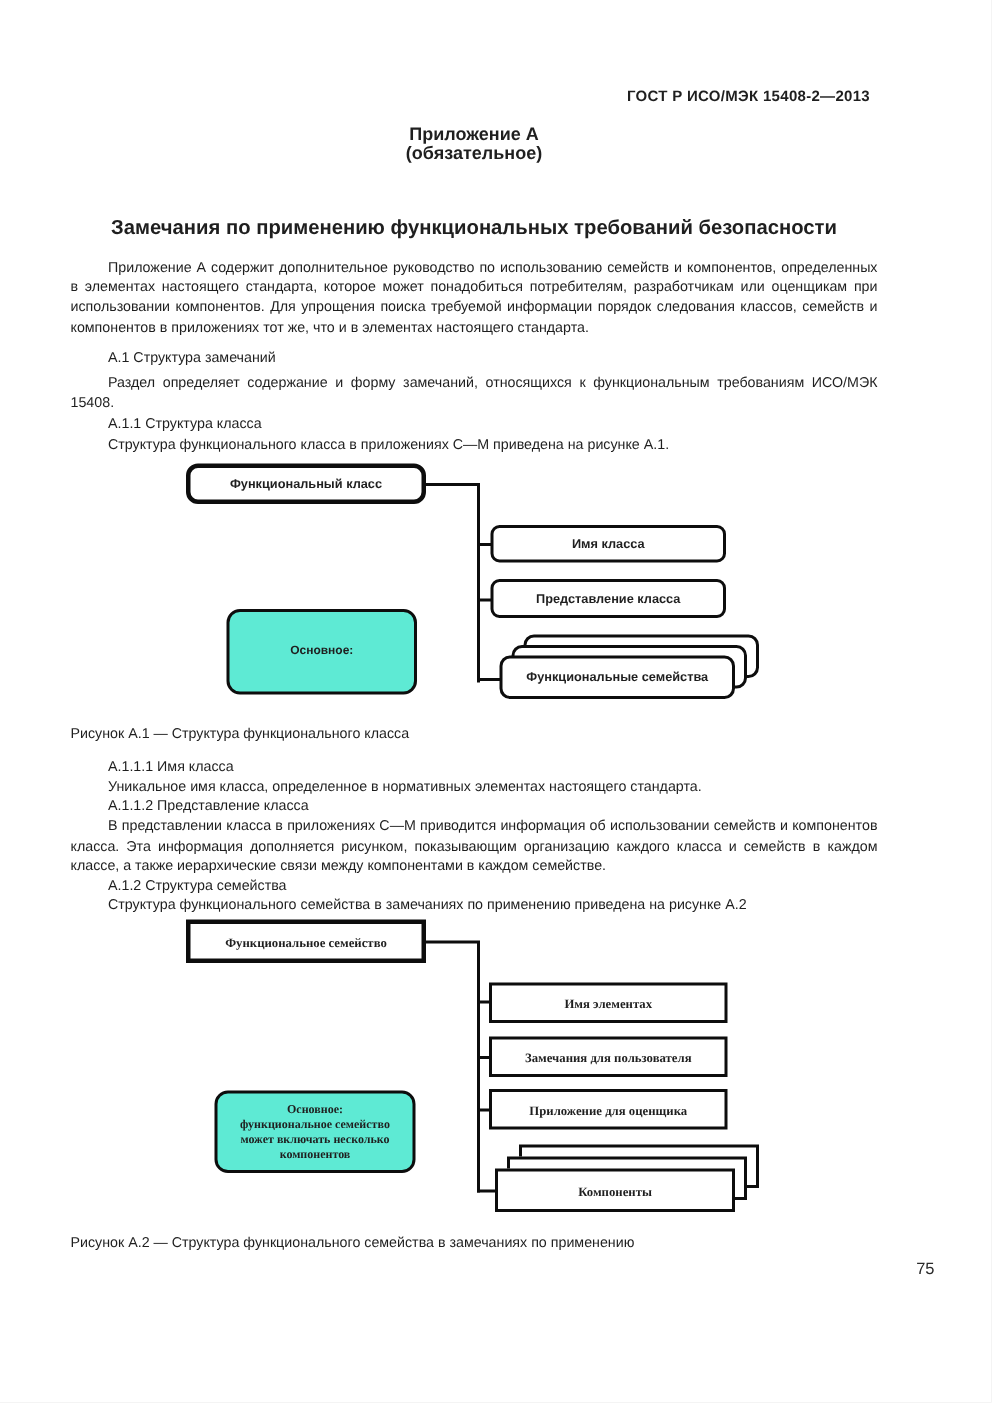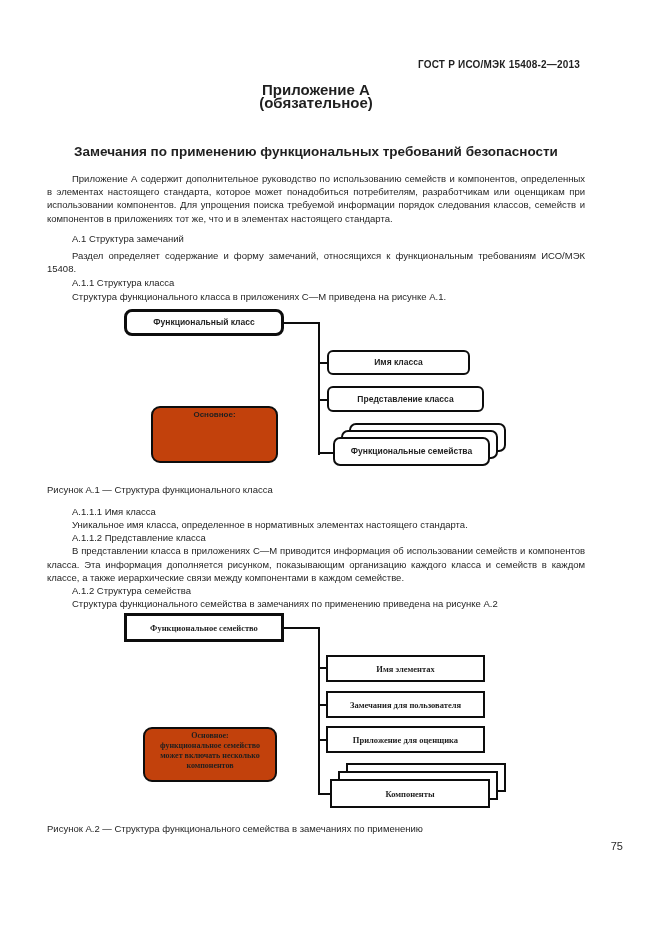--- a/index.html
+++ b/index.html
@@ -11,21 +11,21 @@
     font-family:"Liberation Sans", sans-serif;
     color:#1f1f1f;
     overflow:hidden;
   }
   .doc-header{
     position:absolute;top:59px;right:81px;
     font-size:10px;font-weight:bold;letter-spacing:.2px;
   }
   .annex{
     position:absolute;top:83px;left:47px;width:538px;
-    text-align:center;font-size:15px;font-weight:bold;line-height:13px;
+    text-align:center;font-size:12px;font-weight:bold;line-height:13px;
   }
   .doc-title{
     position:absolute;top:144px;left:47px;width:538px;
     text-align:center;font-size:13.5px;font-weight:bold;line-height:16px;
   }
   .content{
     position:absolute;top:172px;left:47px;width:538px;
     font-size:9.5px;line-height:13.2px;
   }
   .content p{margin:0;text-align:justify;text-indent:25px;}
@@ -44,23 +44,23 @@
   .fig2{height:205px;font-family:Liberation Serif, serif;}
   .dbox{
     position:absolute;background:#fff;
     display:flex;align-items:center;justify-content:center;
     font-size:8.5px;font-weight:bold;text-align:center;line-height:10px;
     border:2px solid #0d0d0d;box-sizing:border-box;
   }
   .rounded{border-radius:8px;}
   .thick{border-width:3px;}
   .notebox{
-    position:absolute;background:#c2410c;
+    position:absolute;background:#5eead4;
     border:2px solid #0d0d0d;border-radius:9px;box-sizing:border-box;
-    display:flex;flex-direction:column;align-items:center;
+    display:flex;flex-direction:column;align-items:center;justify-content:center;
     font-size:8px;font-weight:bold;text-align:center;line-height:10px;
     padding:2px 3px;
   }
   .hline{position:absolute;height:2px;background:#0d0d0d;}
   .vline{position:absolute;width:2px;background:#0d0d0d;}
   .page-number{
     position:absolute;top:840px;right:38px;
     font-size:11px;color:#2a2a2a;
   }
 </style>
@@ -90,21 +90,21 @@
 
     <div class="figure fig1">
       <div class="dbox rounded thick" style="left:77px;top:6px;width:160px;height:27px;">Функциональный класс</div>
 
       <div class="hline" style="left:237px;top:19px;width:34px;"></div>
       <div class="vline" style="left:271px;top:19px;height:133px;"></div>
       <div class="hline" style="left:271px;top:59px;width:10px;"></div>
       <div class="hline" style="left:271px;top:96px;width:10px;"></div>
       <div class="hline" style="left:271px;top:149px;width:17px;"></div>
 
-      <div class="dbox rounded" style="left:280px;top:47px;width:143px;height:25px;border-radius:6px;">Имя класса</div>
+      <div class="dbox rounded" style="left:280px;top:47px;width:157px;height:25px;border-radius:6px;">Имя класса</div>
       <div class="dbox rounded" style="left:280px;top:83px;width:157px;height:26px;border-radius:6px;">Представление класса</div>
 
       <div class="dbox rounded" style="left:302px;top:120px;width:157px;height:29px;border-radius:7px;"></div>
       <div class="dbox rounded" style="left:294px;top:127px;width:157px;height:29px;border-radius:7px;"></div>
       <div class="dbox rounded" style="left:286px;top:134px;width:157px;height:29px;border-radius:7px;">Функциональные семейства</div>
 
       <div class="notebox" style="left:104px;top:103px;width:127px;height:57px;">
         <span>Основное:</span>
       </div>
     </div>

